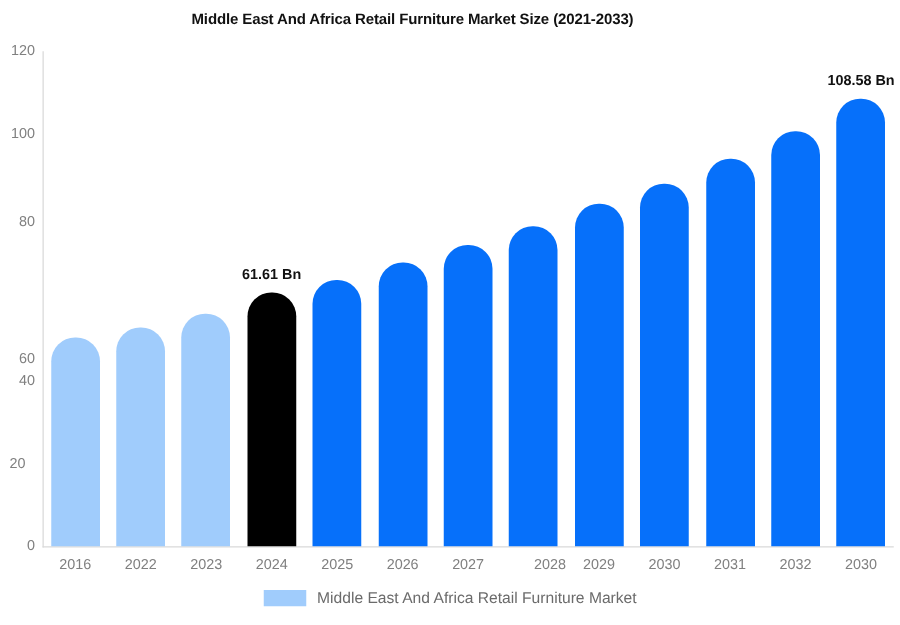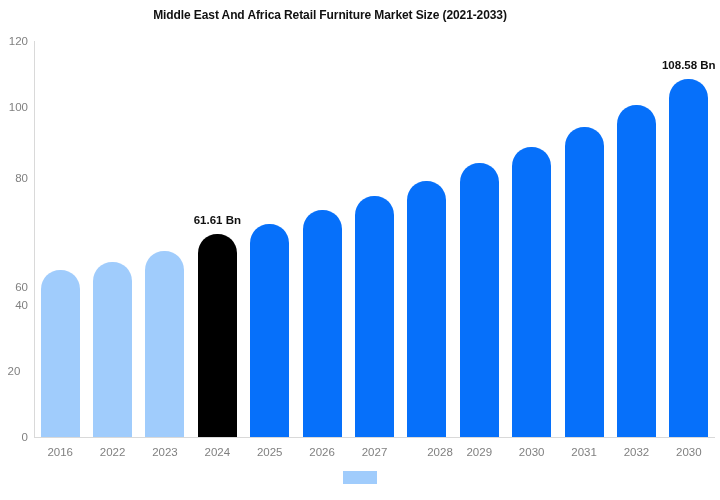--- a/index.html
+++ b/index.html
@@ -205,16 +205,17 @@
       <div class="x-tick-label" style="left: 479.269px;">2029</div>
       <div class="x-tick-label" style="left: 531.654px;">2030</div>
       <div class="x-tick-label" style="left: 584.038px;">2031</div>
       <div class="x-tick-label" style="left: 636.423px;">2032</div>
       <div class="x-tick-label" style="left: 688.808px;">2030</div>
     </div>
 
   <div class="legend">
     <div class="legend-item">
       <span class="legend-swatch" style="background: rgb(160, 204, 252);"></span>
+      <span class="legend-text">Middle East And Africa Retail Furniture Market</span>
     </div>
   </div>
 
 </div>
 
 </body></html>

